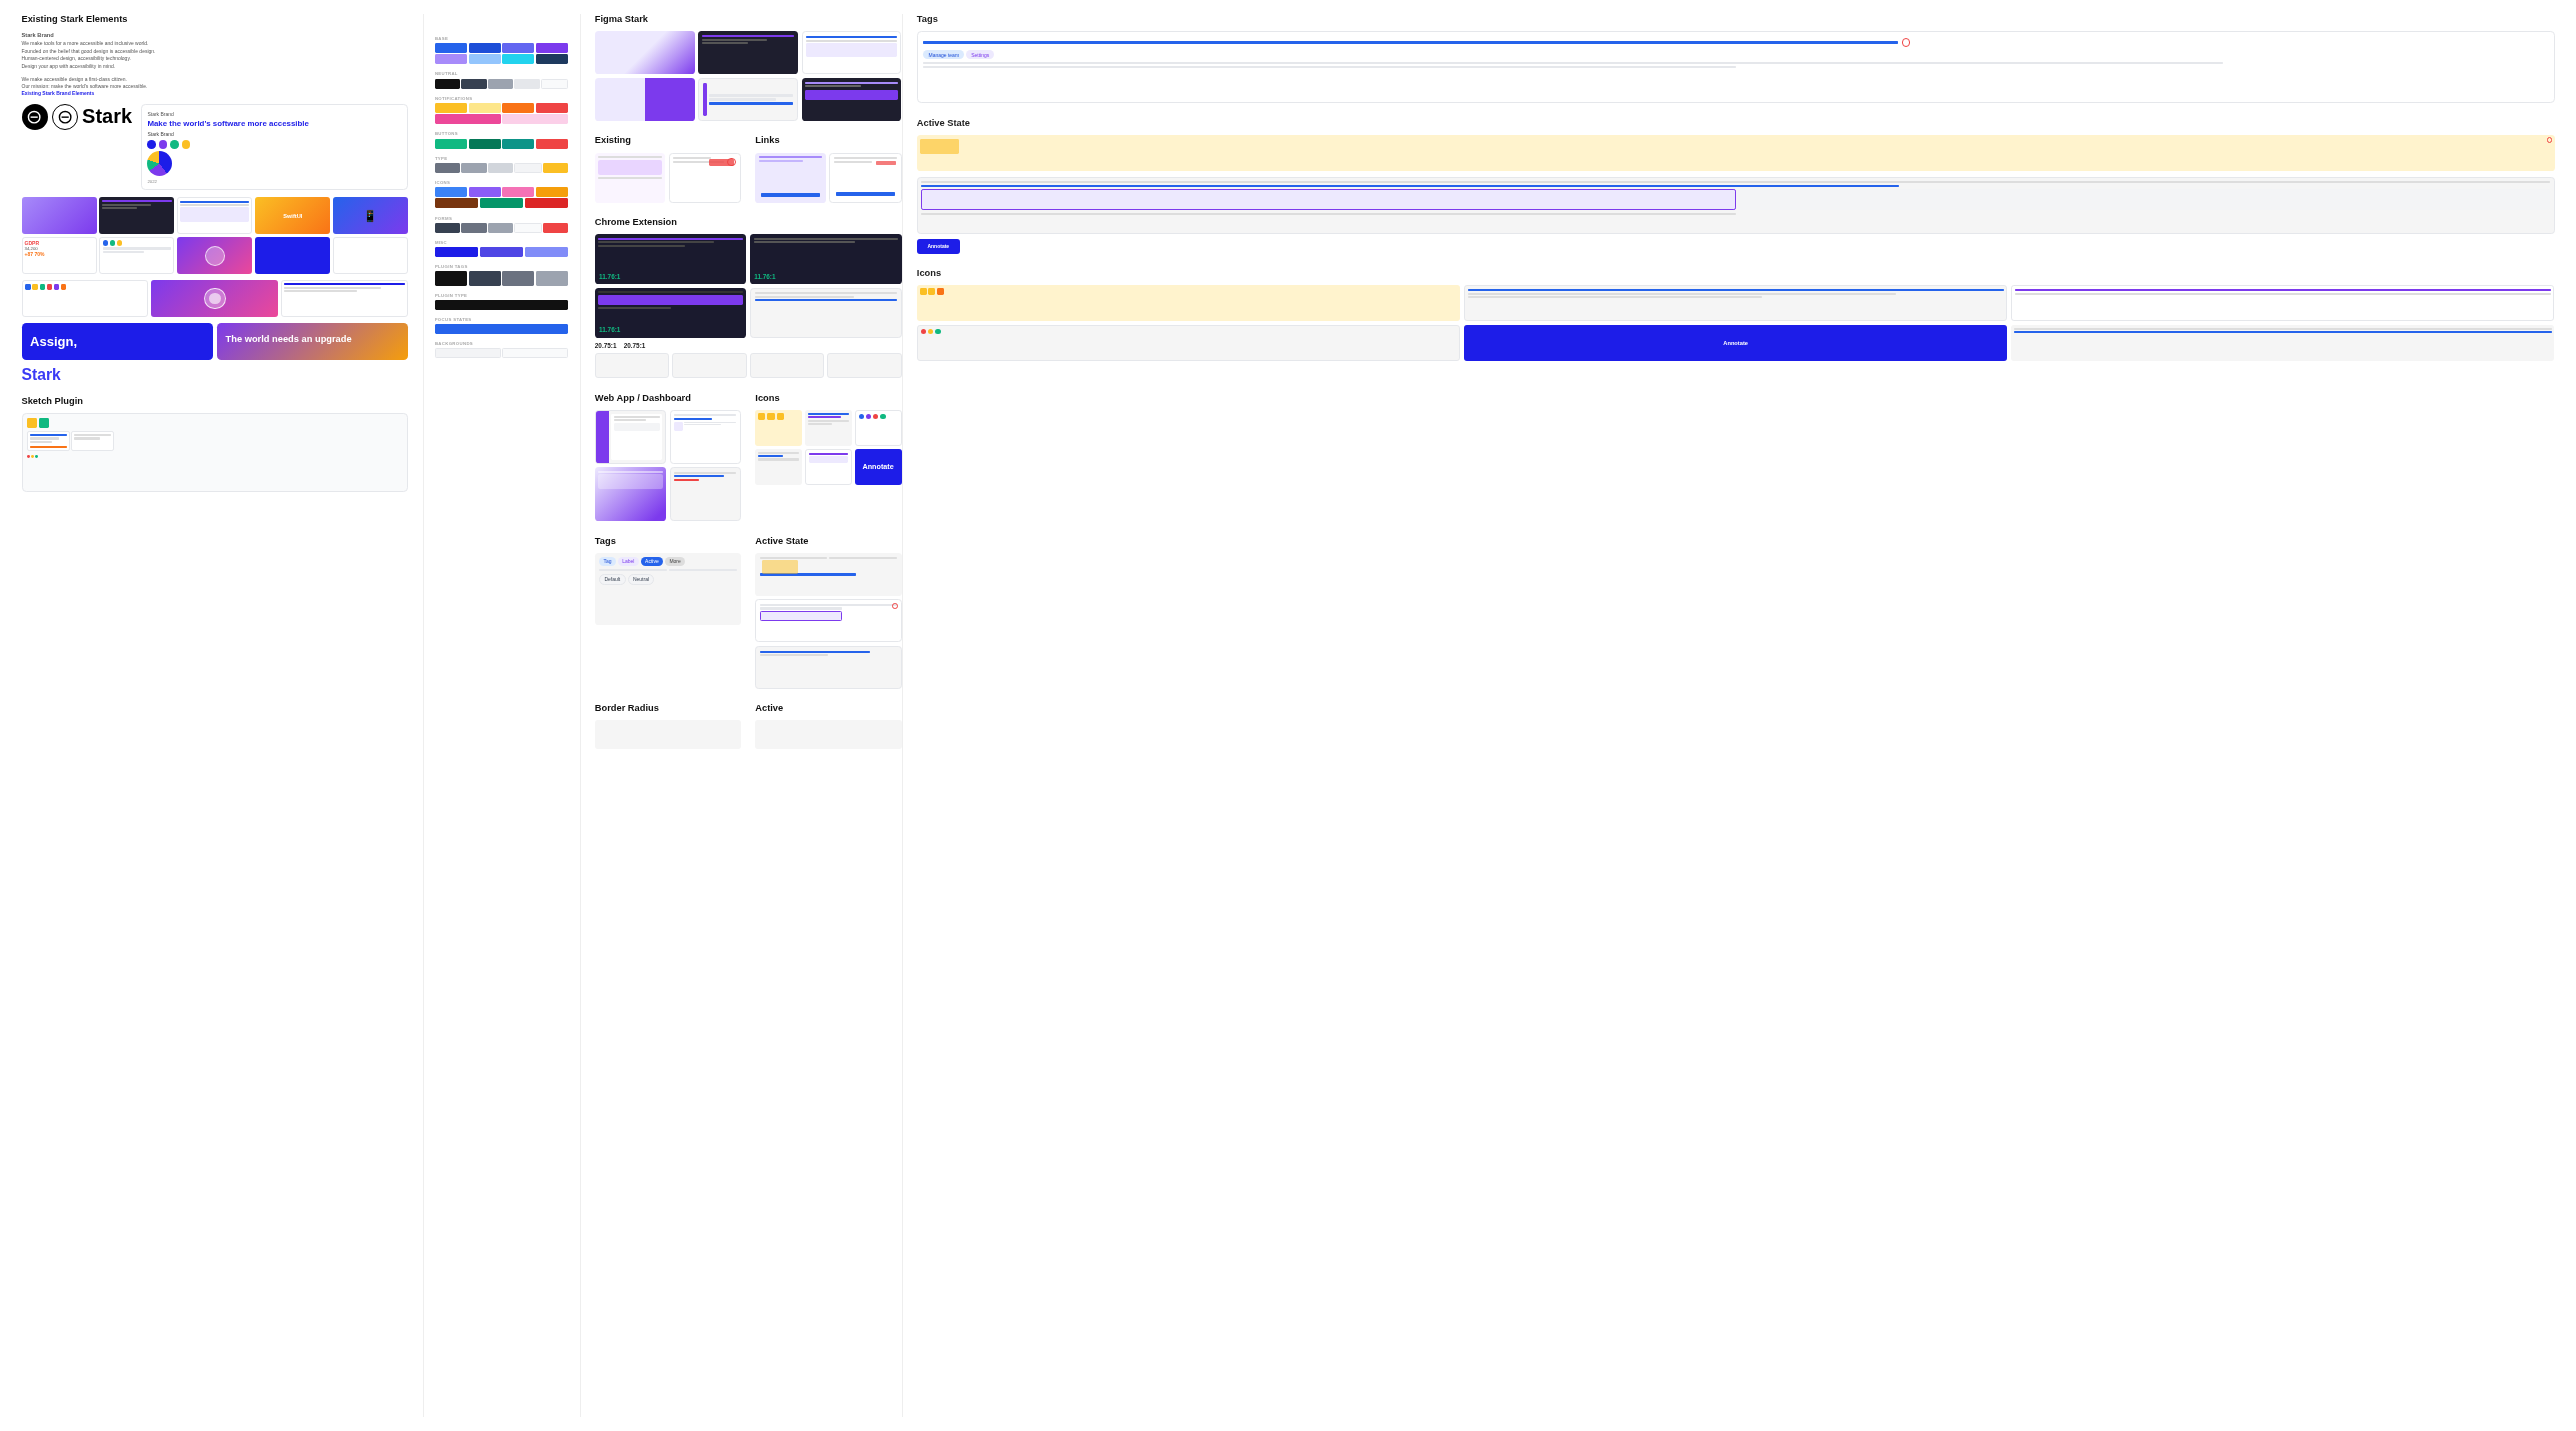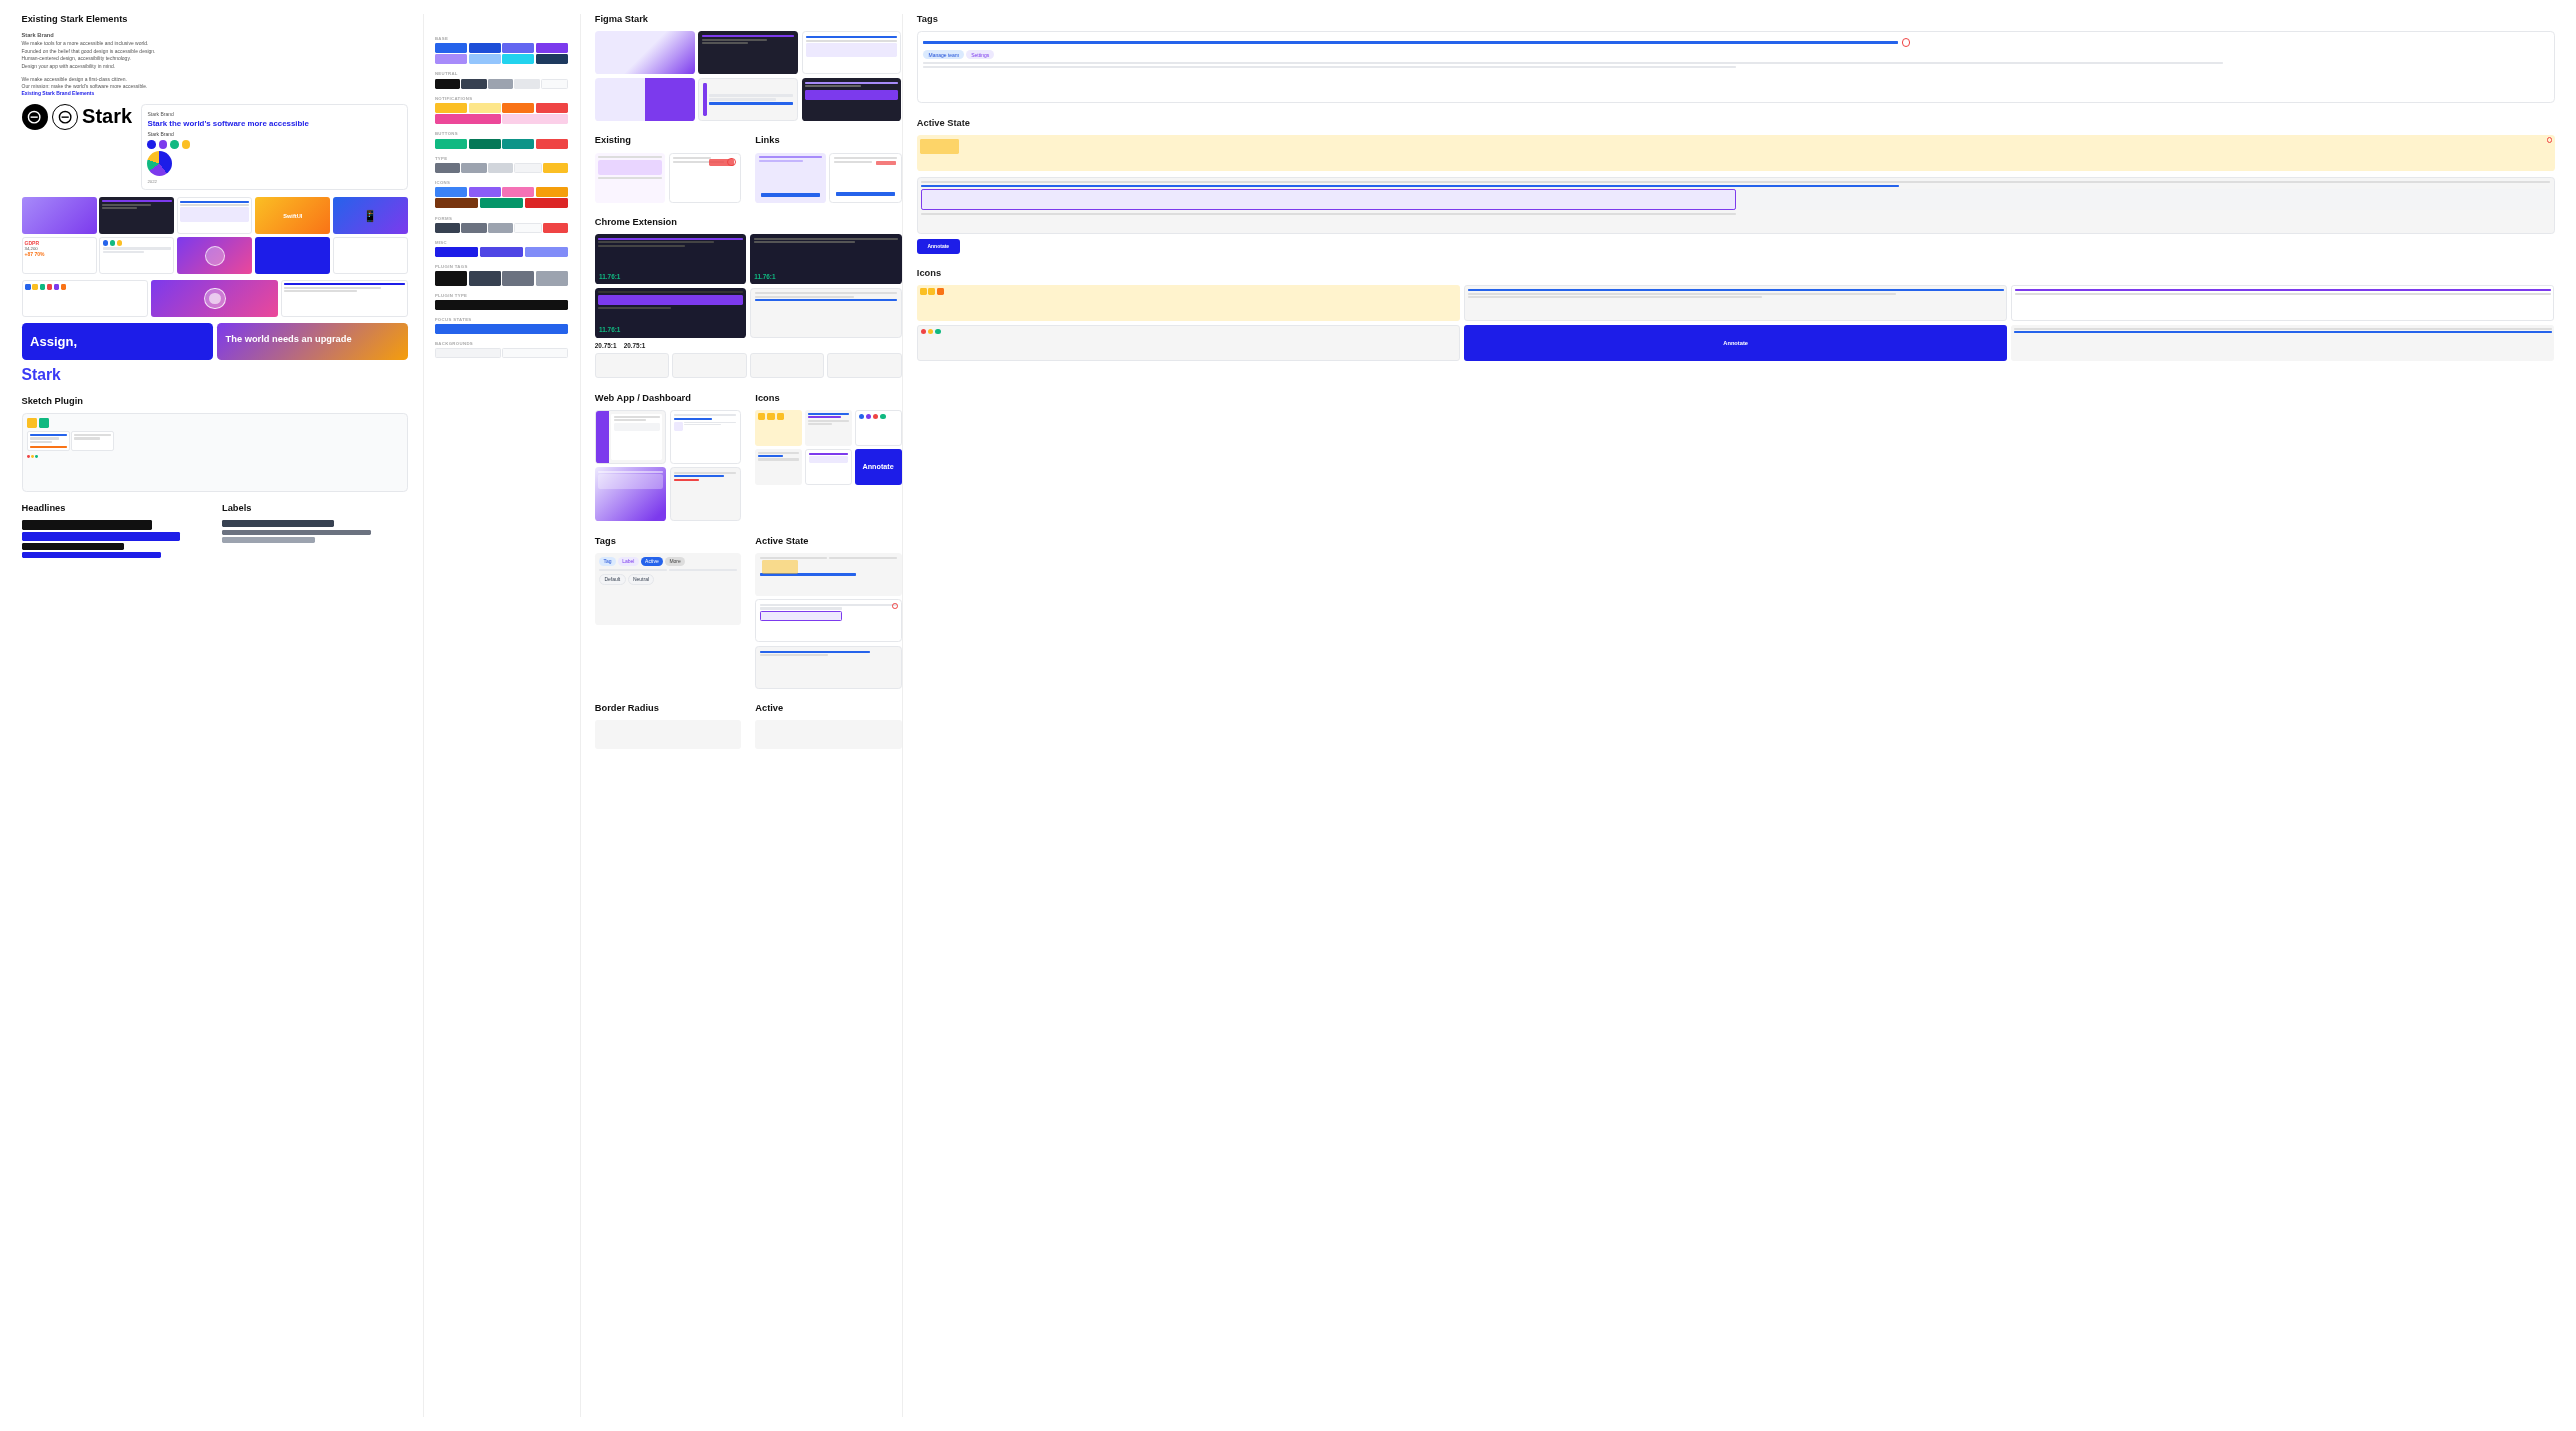--- a/index.html
+++ b/index.html
@@ -166,21 +166,21 @@
             <svg width="14.3" height="14.3" viewBox="0 0 20 20">
                 <circle cx="10" cy="10" r="8" fill="none" stroke="#000" stroke-width="2"></circle>
                 <line x1="5" y1="10" x2="15" y2="10" stroke="#000" stroke-width="2"></line>
               </svg>
           </div>
           <div class="stark-name">Stark</div>
         </div>
 
         <div style="background:#fff; border:0.7px solid #e5e7eb; border-radius:4.3px; padding:5.7px; flex:1; min-width:93px;">
           <div style="font-size:5px; color:#555; margin-bottom:2.1px;">Stark Brand</div>
-          <div style="font-size:7.9px; font-weight:800; color:#1d1de8; line-height:1.2; margin-bottom:2.9px;">Stark the world's software more accessible</div>
+          <div style="font-size:7.9px; font-weight:800; color:#1d1de8; line-height:1.2; margin-bottom:2.9px;">Make the world's software more accessible</div>
           <div style="font-size:5px; color:#444; margin-bottom:2.9px;">Stark Brand</div>
           <div style="display:flex; gap:2.9px; margin-bottom:2.9px;">
             <div style="width:8.6px;height:8.6px;border-radius:50%;background:#1d1de8;"></div>
             <div style="width:8.6px;height:8.6px;border-radius:50%;background:#7c3aed;"></div>
             <div style="width:8.6px;height:8.6px;border-radius:50%;background:#10b981;"></div>
             <div style="width:8.6px;height:8.6px;border-radius:50%;background:#fbbf24;"></div>
           </div>
 
           <div style="width:25px;height:25px;border-radius:50%;background:conic-gradient(#1d1de8 0% 40%, #7c3aed 40% 65%, #10b981 65% 80%, #fbbf24 80% 100%); margin-bottom:2.1px;"></div>
           <div style="font-size:4.3px; color:#888;">2022</div>
@@ -288,39 +288,20 @@
           <div style="margin-top:3.6px;display:flex;gap:1.4px;">
             <div style="width:2.9px;height:2.9px;border-radius:50%;background:#ef4444;"></div>
             <div style="width:2.9px;height:2.9px;border-radius:50%;background:#fbbf24;"></div>
             <div style="width:2.9px;height:2.9px;border-radius:50%;background:#10b981;"></div>
           </div>
         </div>
       </div>
 
     </div>
 
-    <div style="display:flex;gap:14.3px;margin-top:11.4px;">
-      <div style="flex:1;">
-        <div class="section-title">Headlines</div>
-        <div style="display:flex;flex-direction:column;gap:2.1px;">
-          <div style="height:10px;background:#111;border-radius:1.4px;width:70%;"></div>
-          <div style="height:8.6px;background:#1d1de8;border-radius:1.4px;width:85%;"></div>
-          <div style="height:7.2px;background:#111;border-radius:1.4px;width:55%;"></div>
-          <div style="height:5.7px;background:#1d1de8;border-radius:1.4px;width:75%;"></div>
-        </div>
-      </div>
-      <div style="flex:1;">
-        <div class="section-title">Labels</div>
-        <div style="display:flex;flex-direction:column;gap:2.1px;">
-          <div style="height:7.2px;background:#374151;border-radius:1.4px;width:60%;"></div>
-          <div style="height:5.7px;background:#6b7280;border-radius:1.4px;width:80%;"></div>
-          <div style="height:5.7px;background:#9ca3af;border-radius:1.4px;width:50%;"></div>
-        </div>
-      </div>
-    </div>
 
   </div>
 
   <div class="panel-colors">
     <div style="height:21.5px;"></div>
 
     <div class="palette-group">
       <div class="palette-label">BASE</div>
       <div class="swatch-row">
         <div class="swatch" style="background:#2563eb;"></div>

